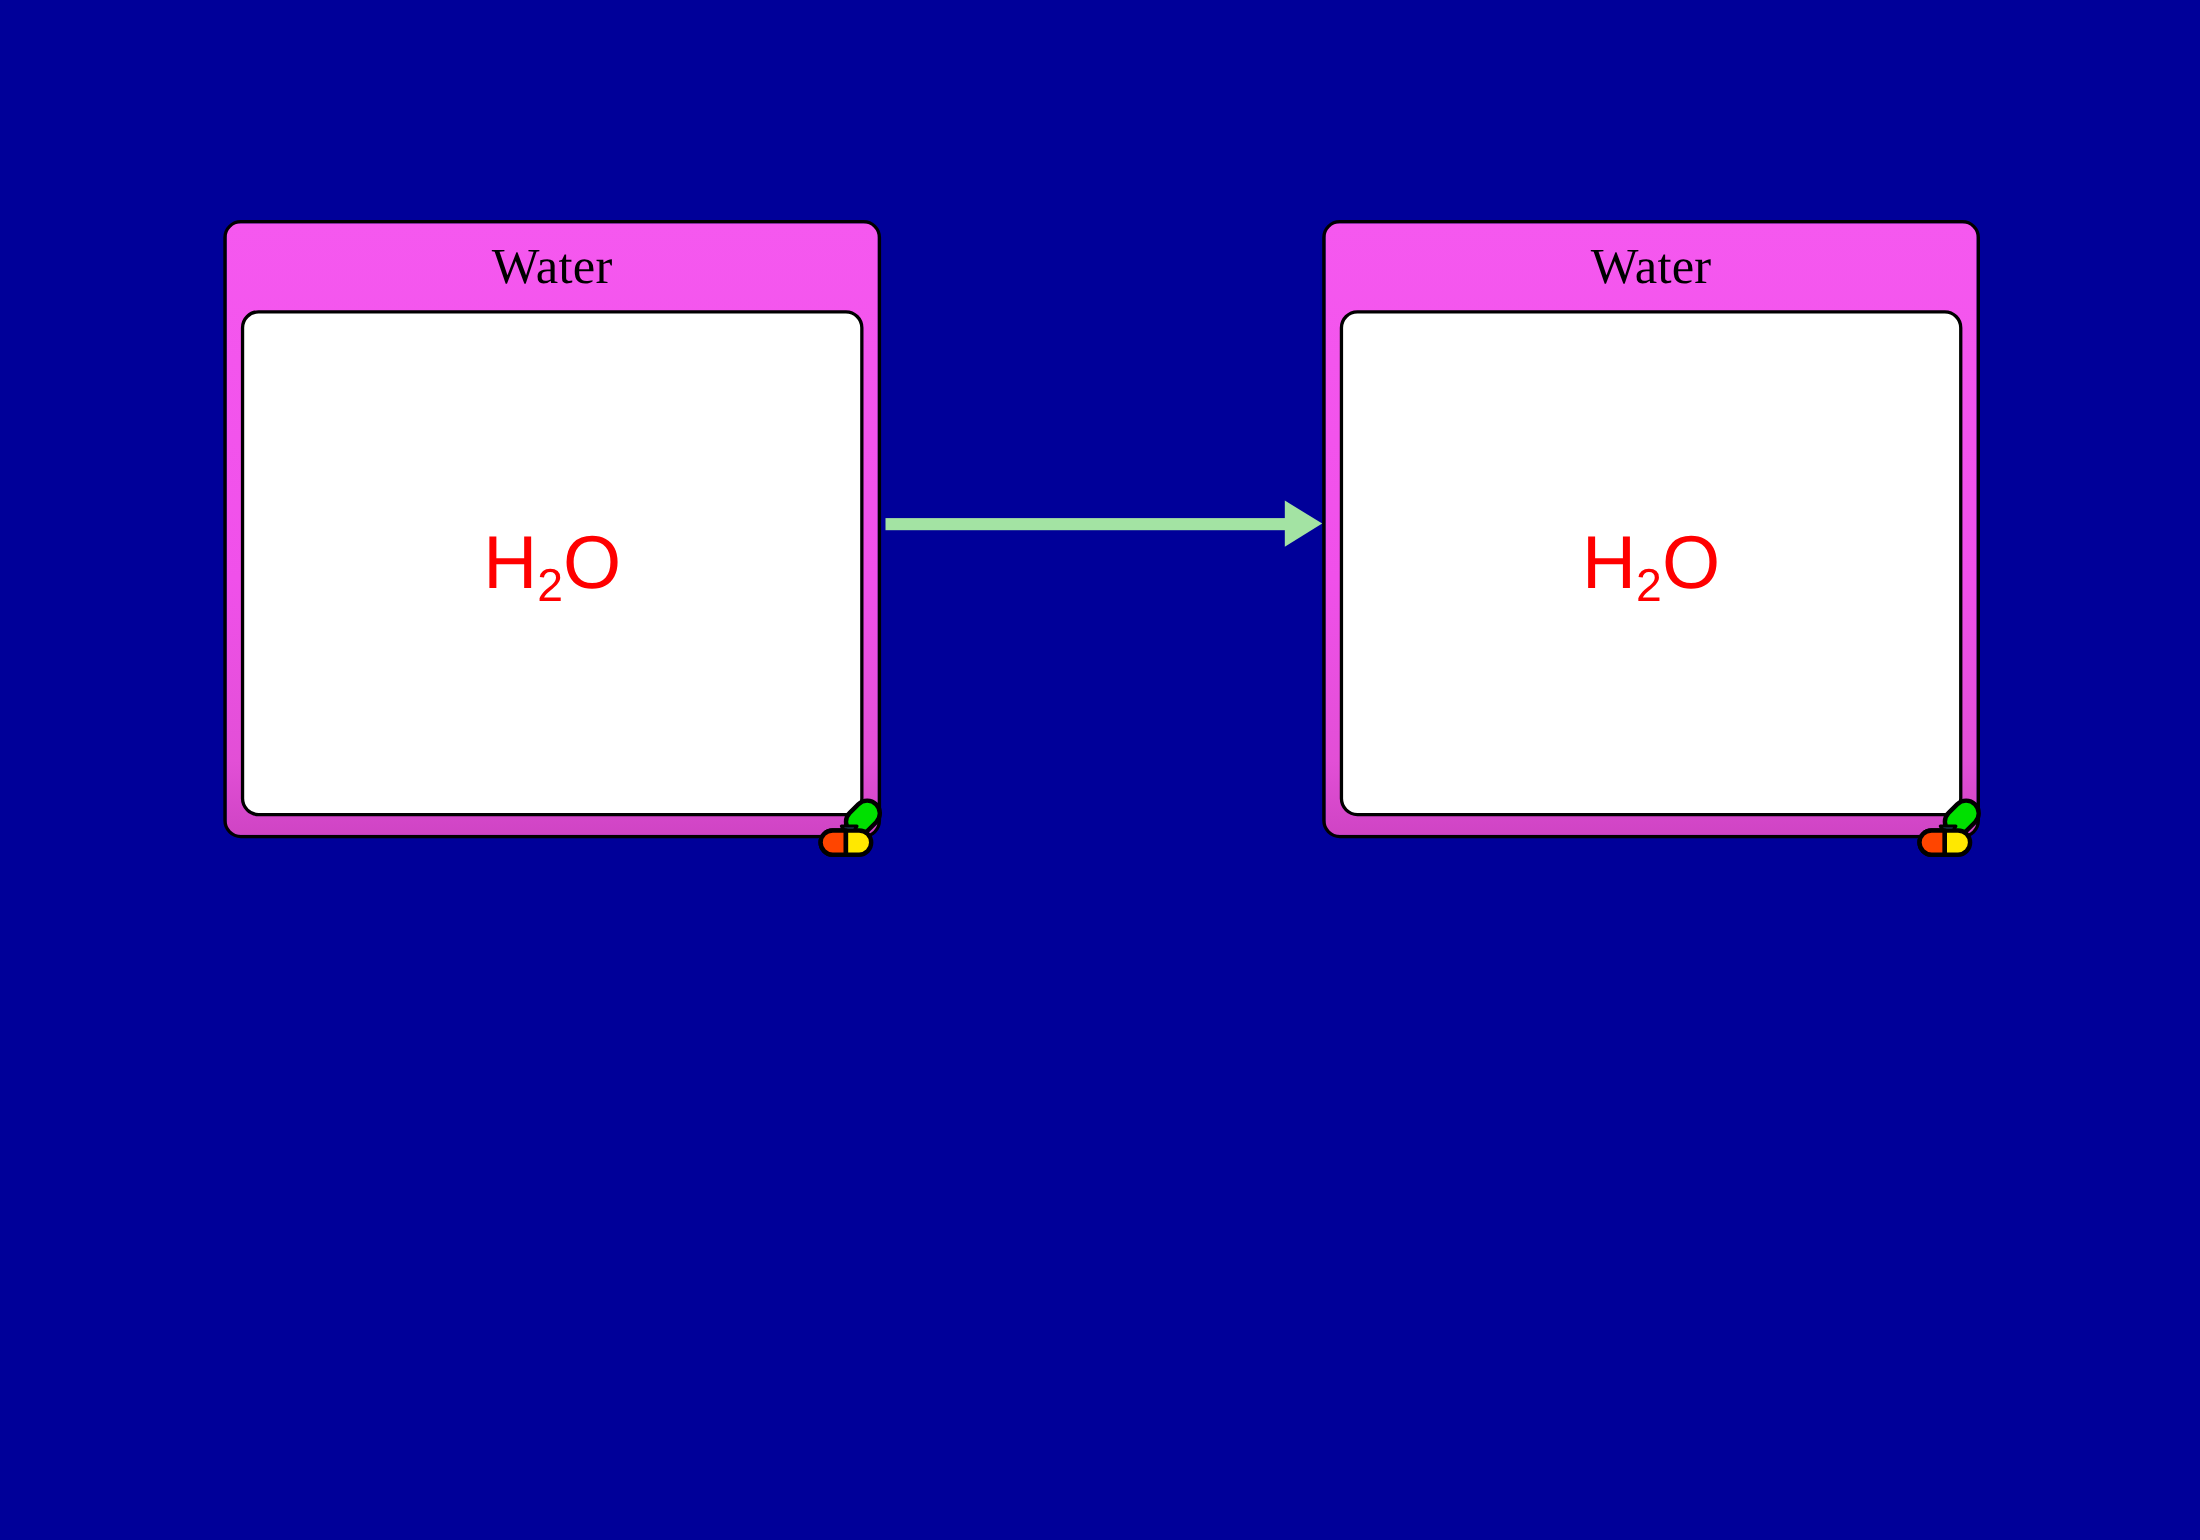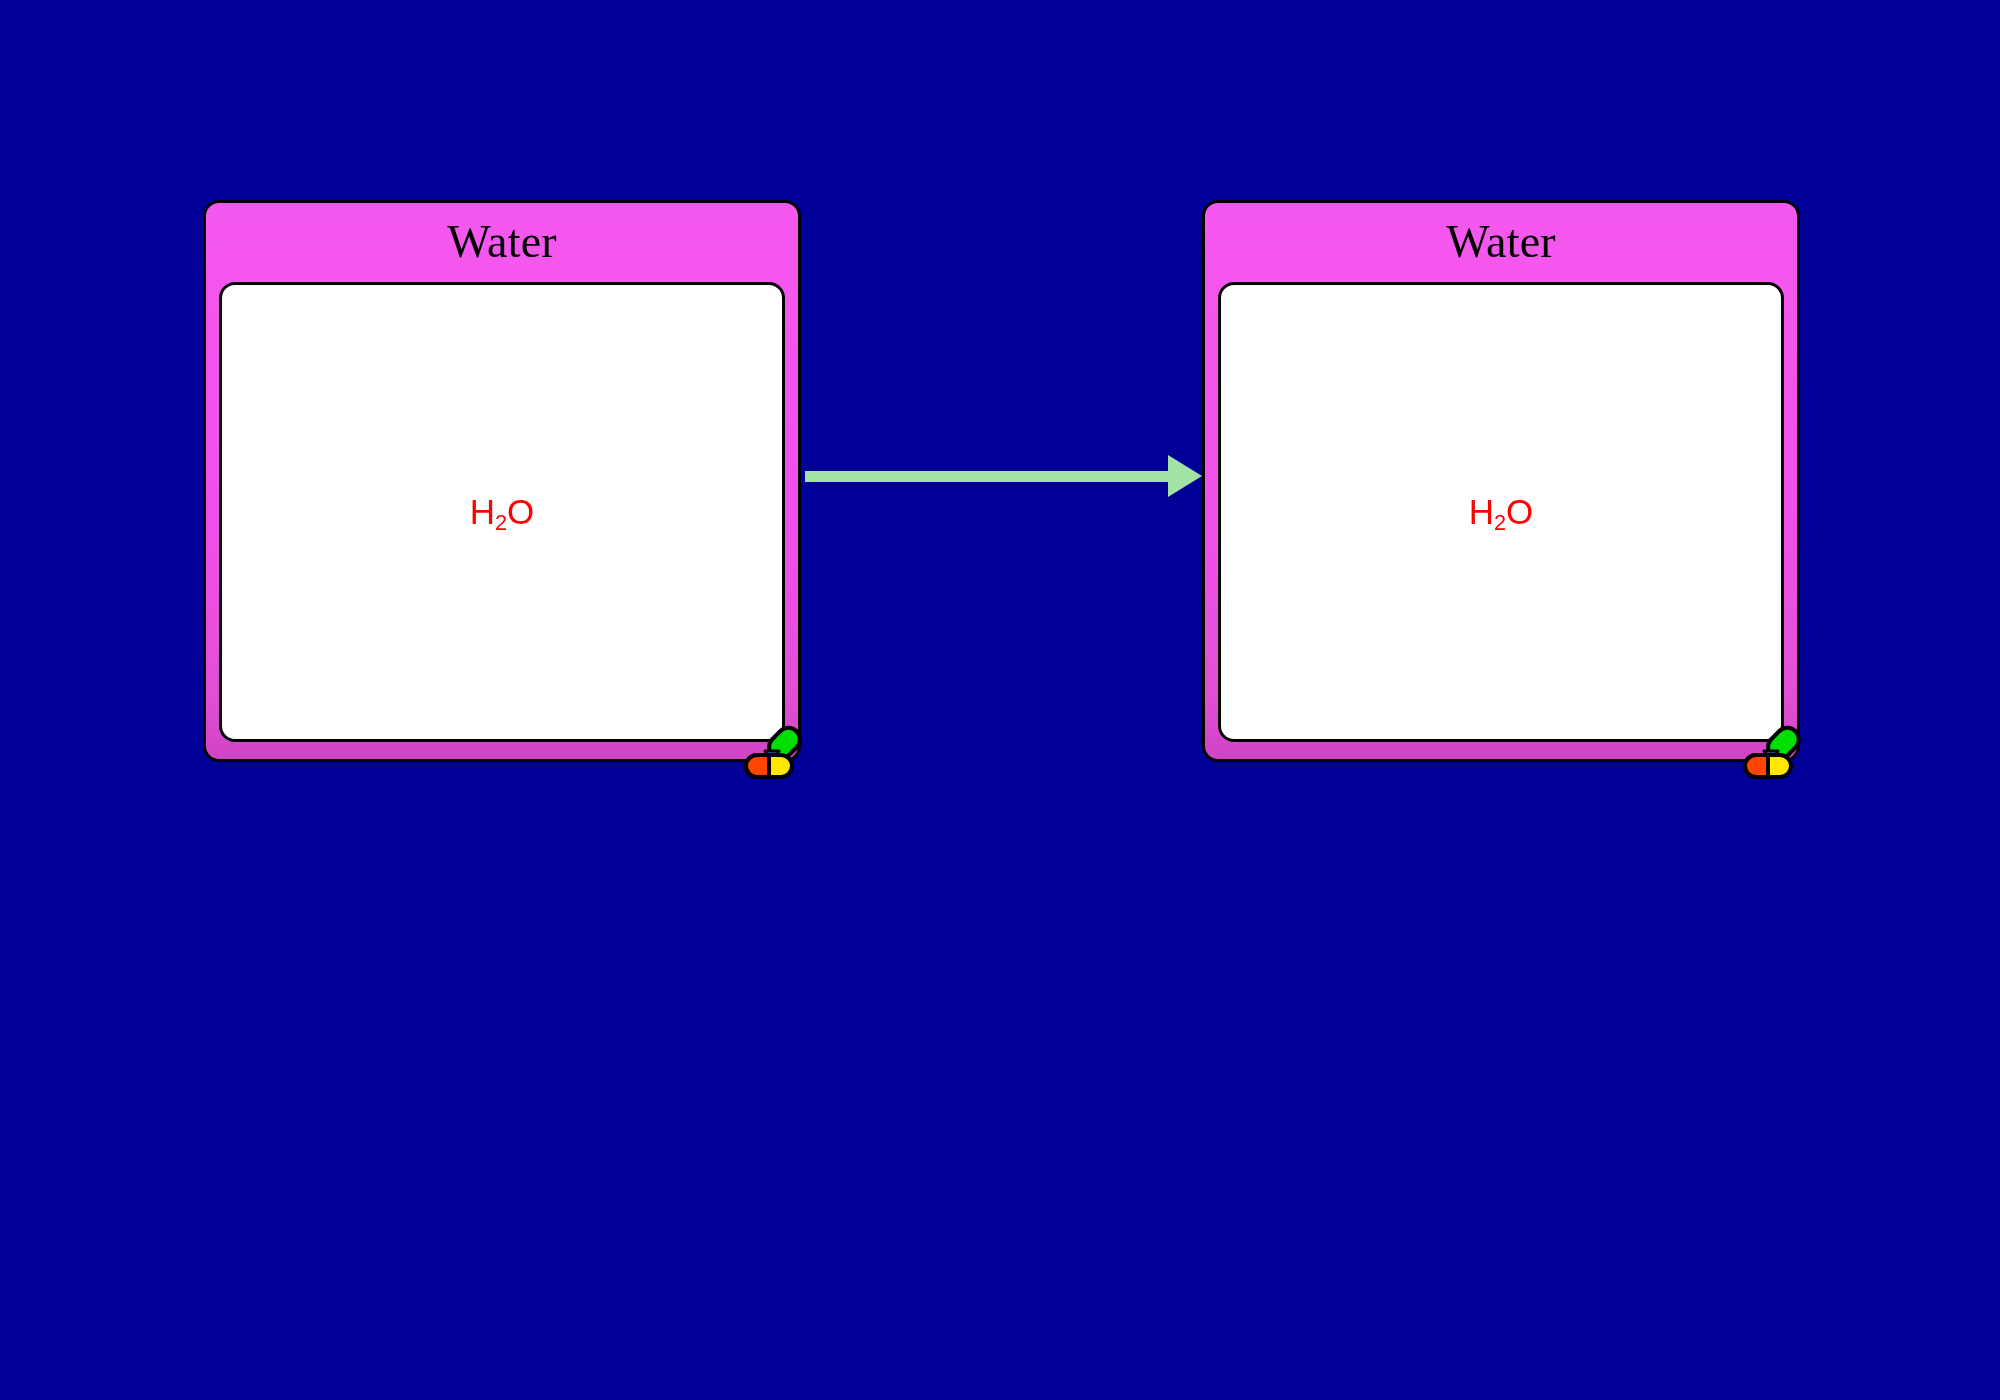--- a/index.html
+++ b/index.html
@@ -58,21 +58,21 @@
   }
 
   .species-label {
     position: absolute;
     left: 0;
     right: 0;
     top: 50%;
     transform: translateY(-50%);
     text-align: center;
     color: #ff0000;
-    font-size: 35px;
+    font-size: 68px;
     font-family: "Liberation Sans", "DejaVu Sans", sans-serif;
     font-weight: 400;
     white-space: nowrap;
     user-select: none;
   }
   .species-label sub {
     font-size: 0.62em;
     vertical-align: -0.28em;
     line-height: 0;
   }

